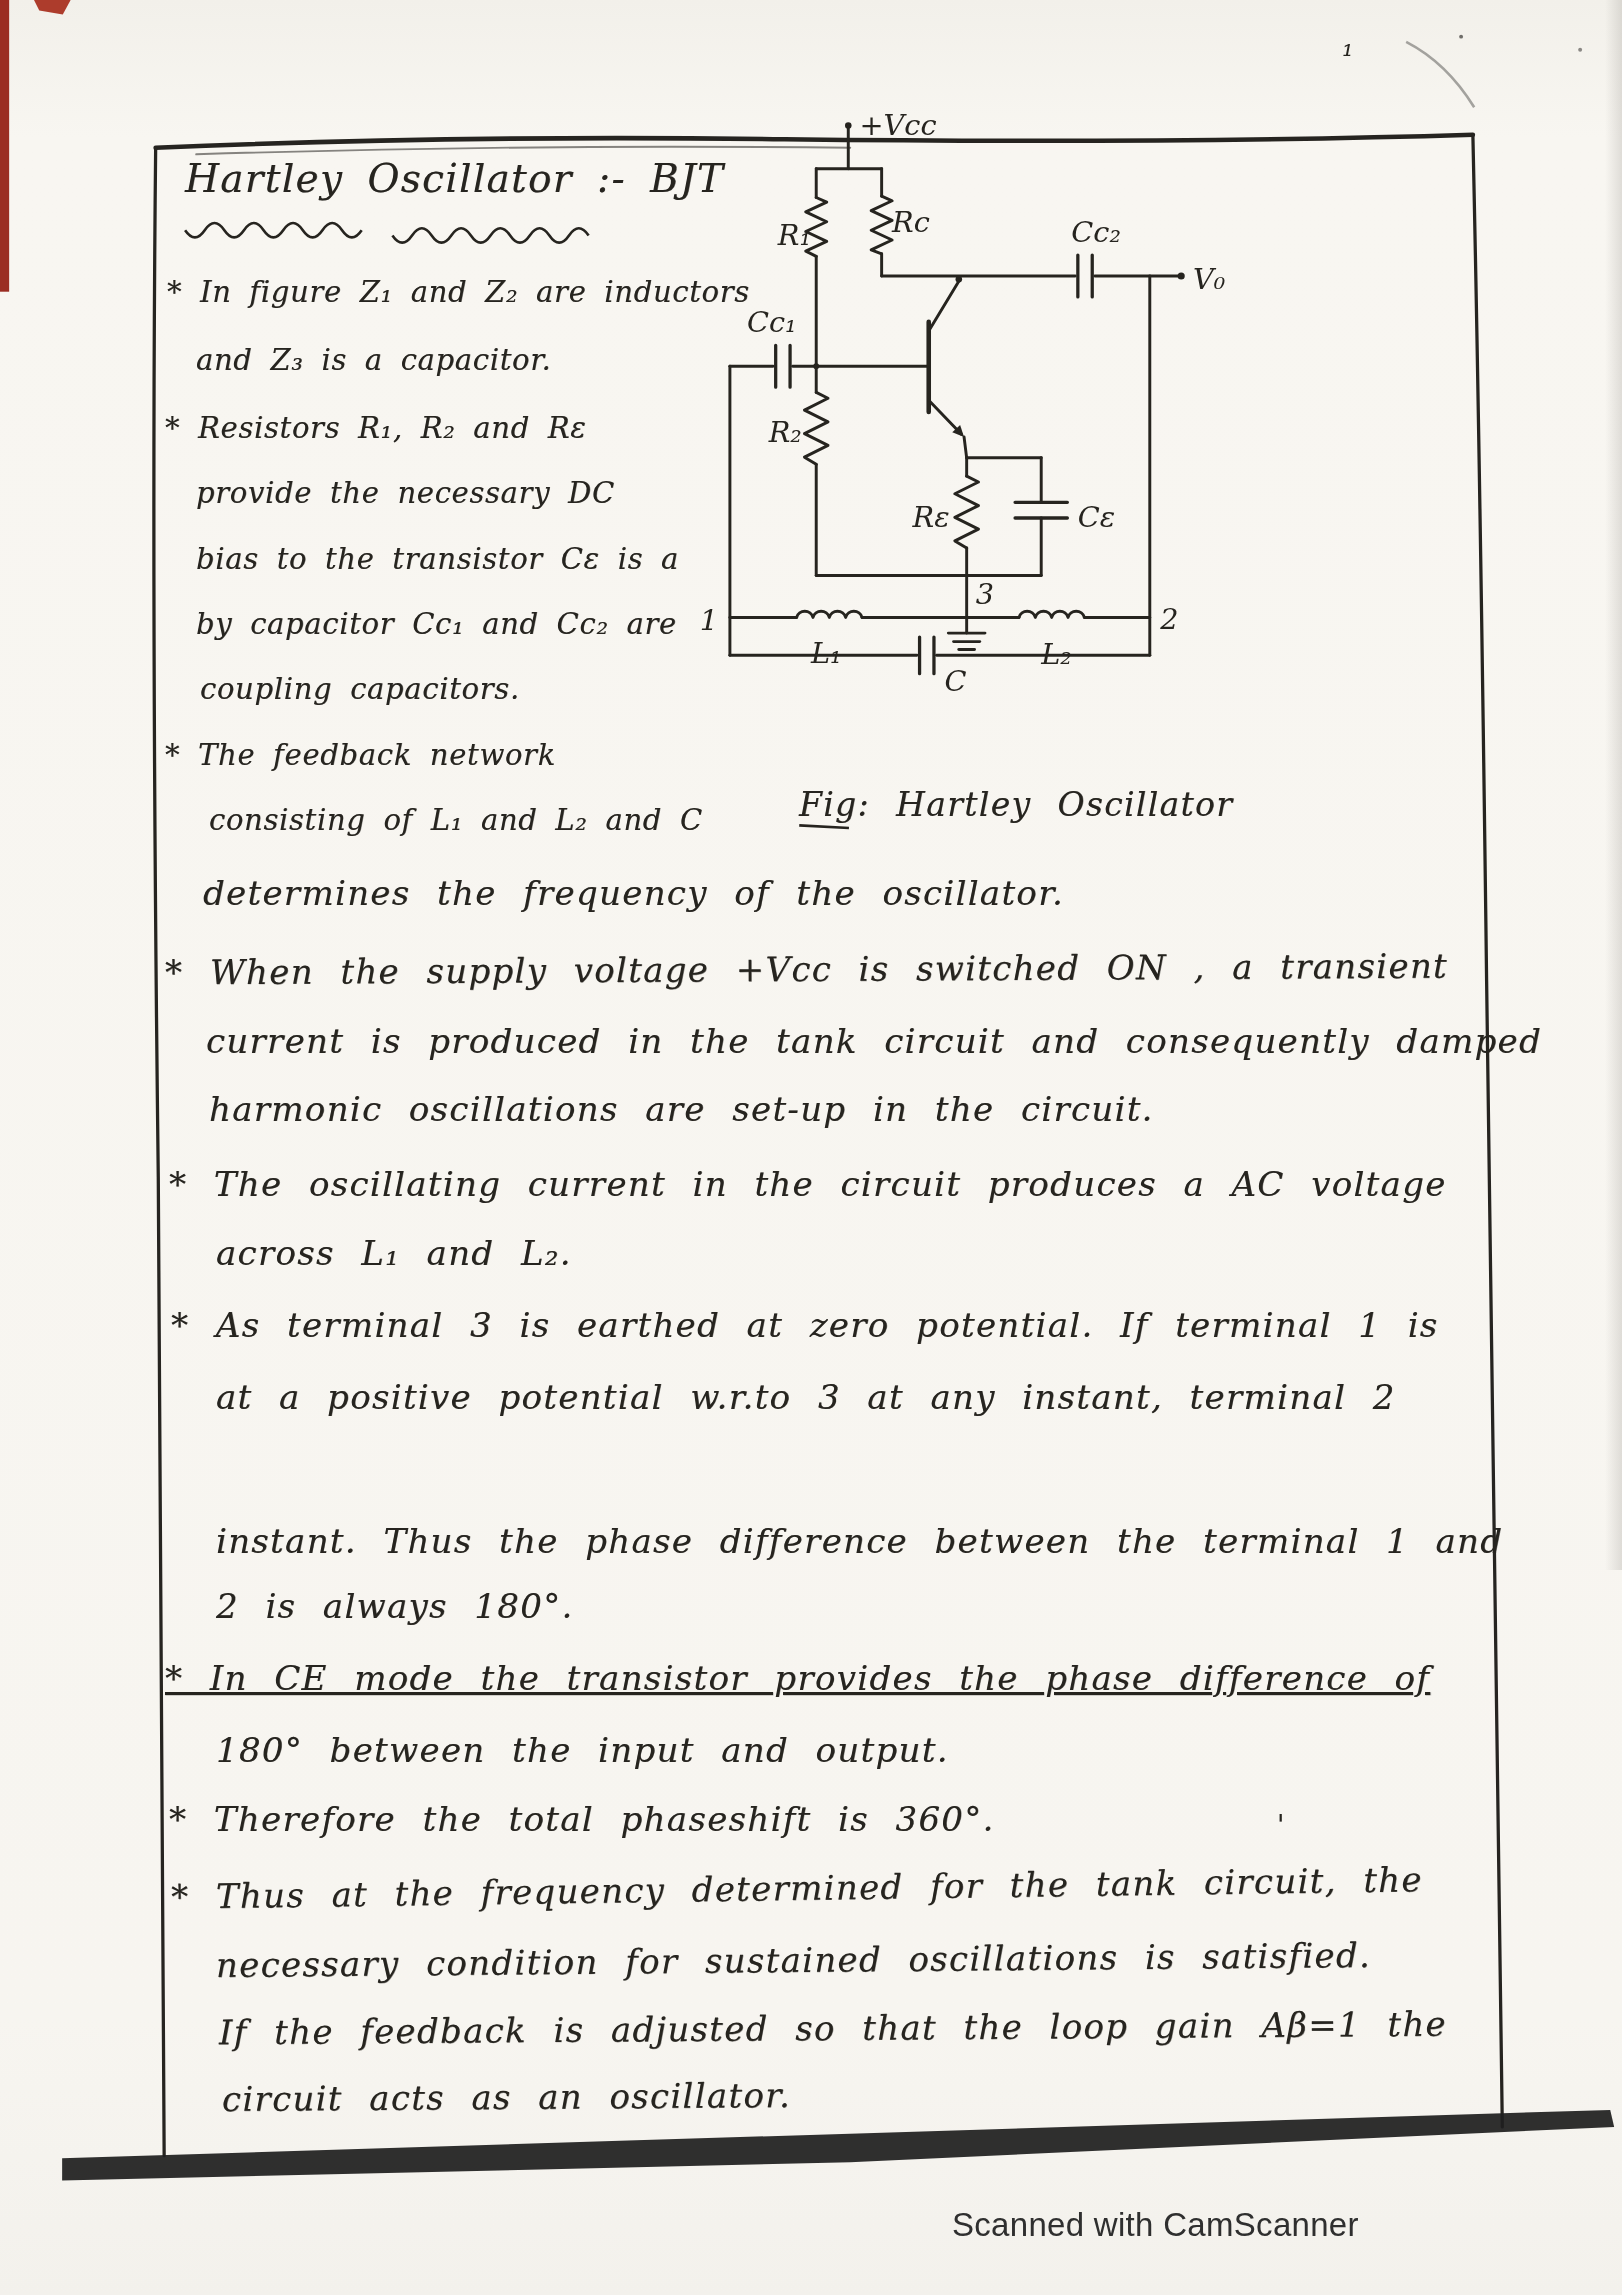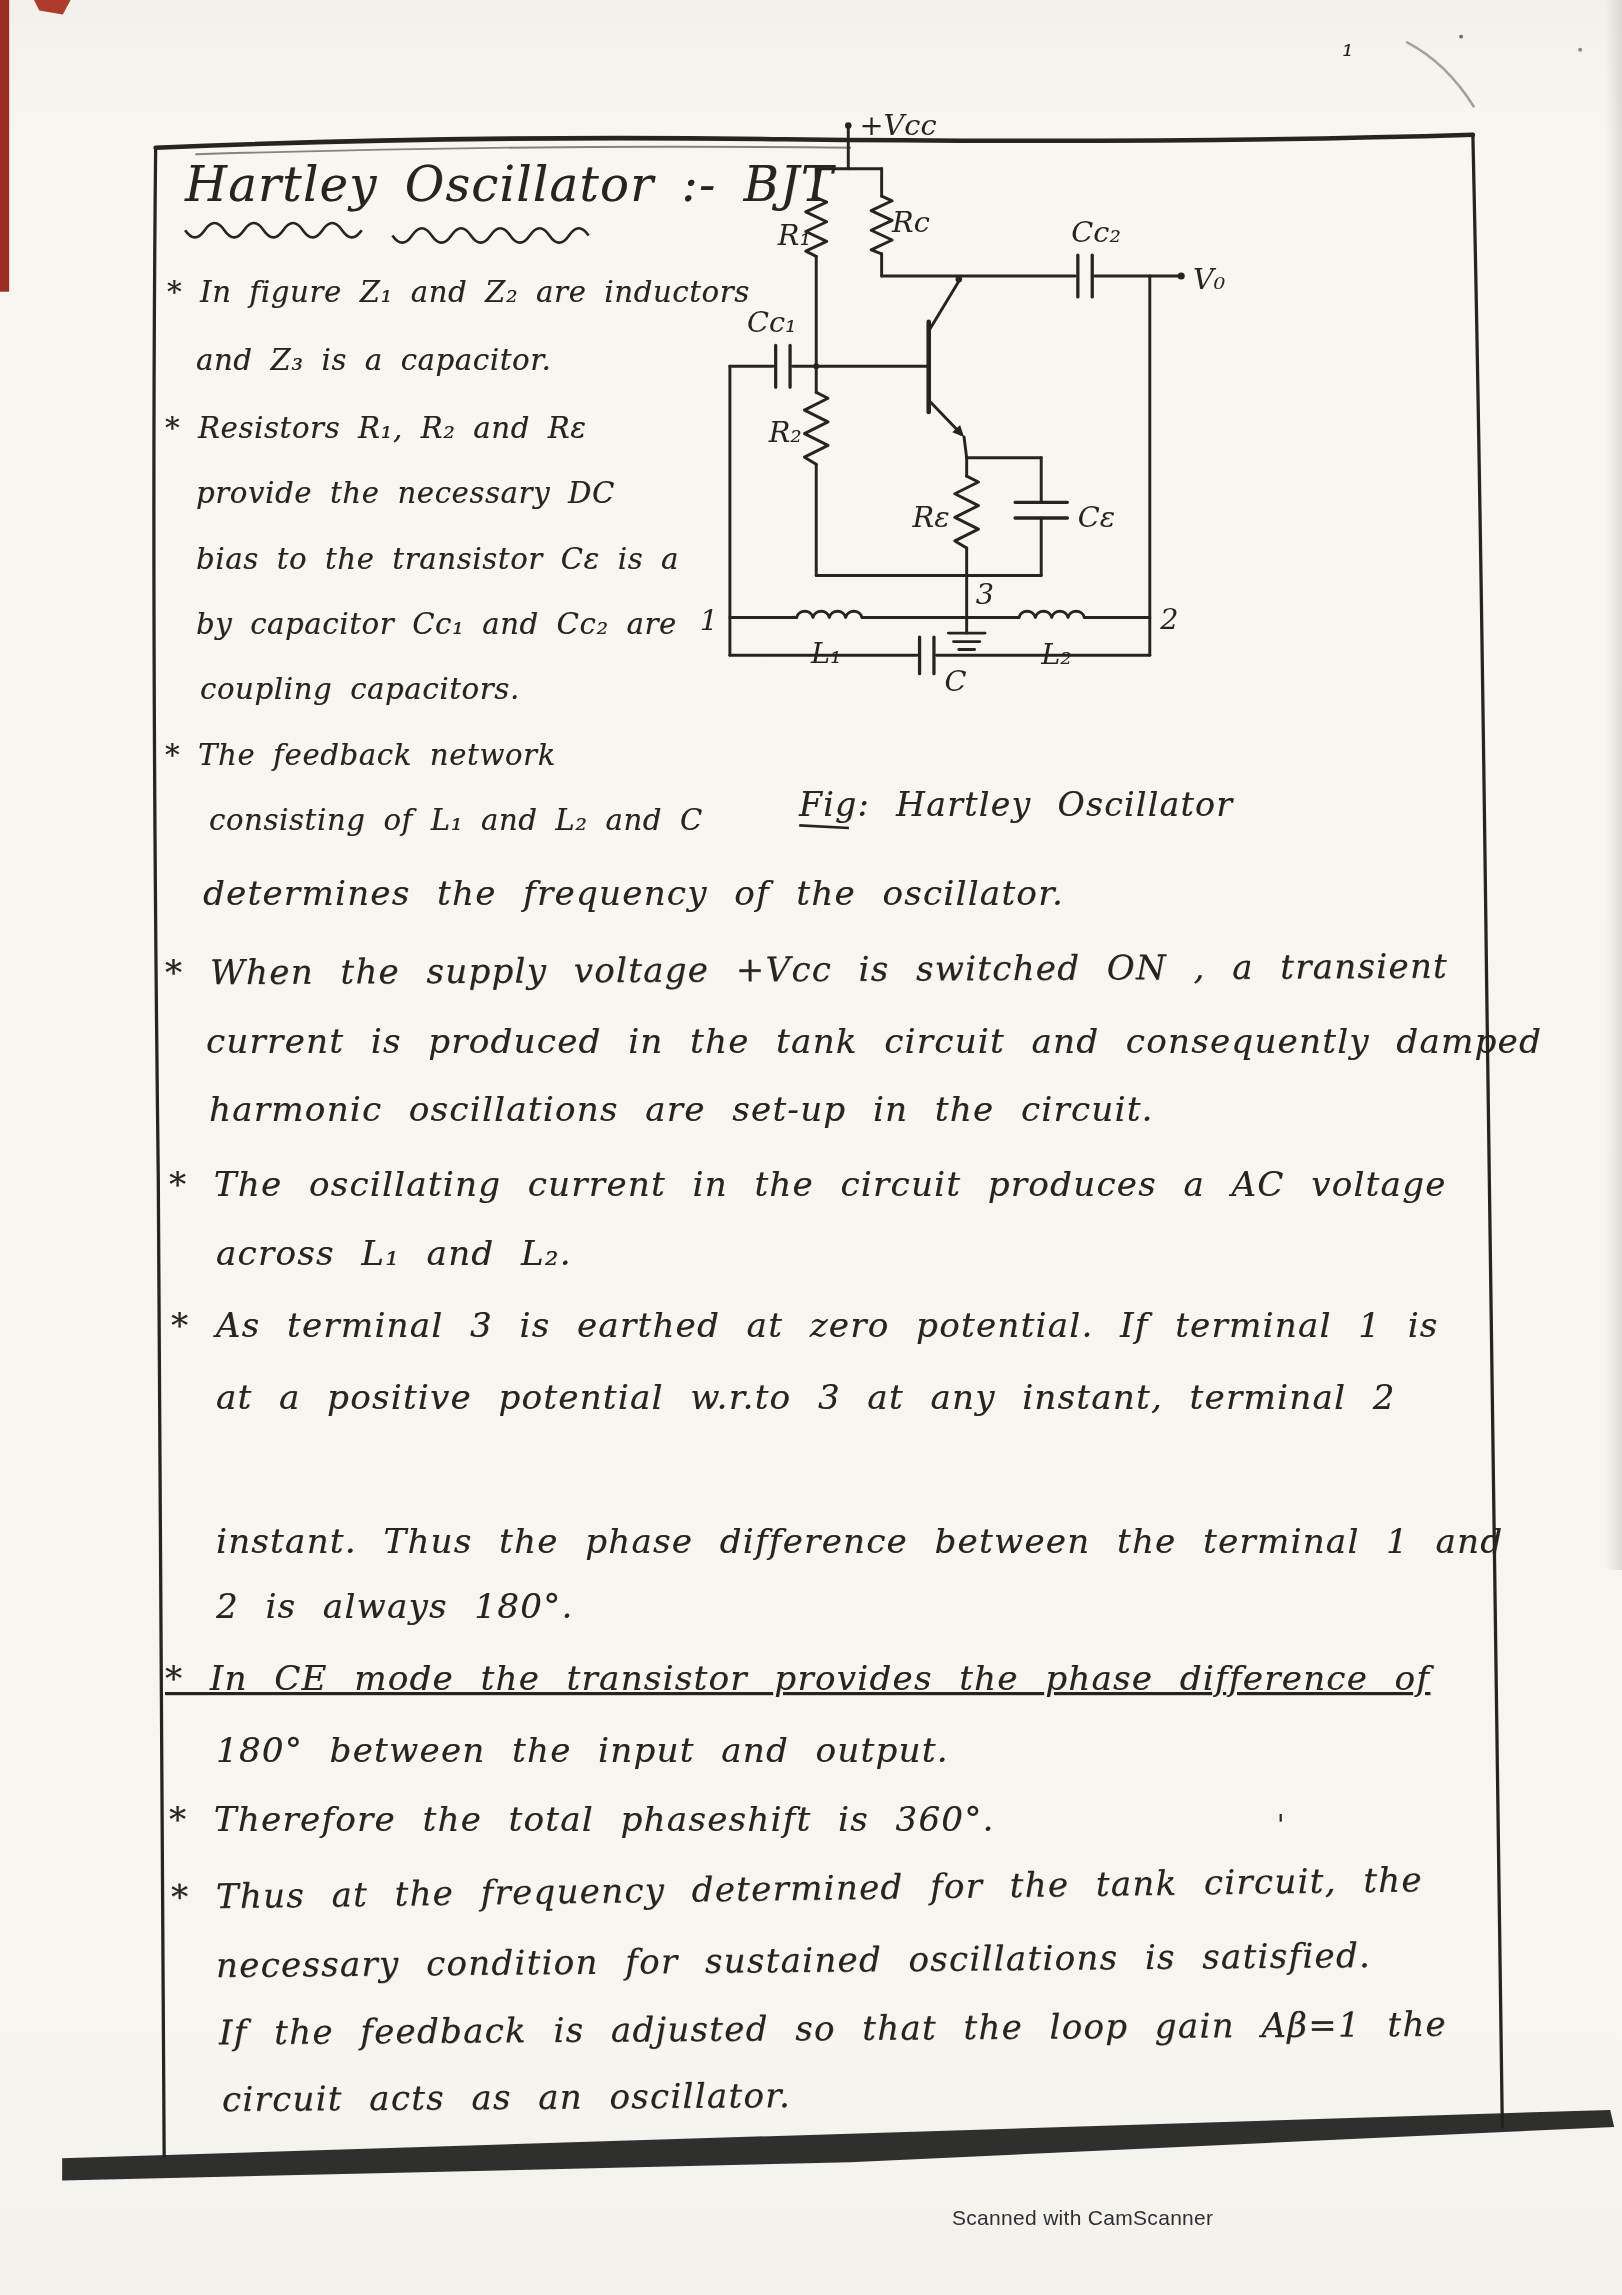--- a/index.html
+++ b/index.html
@@ -11,25 +11,25 @@
     color:#26241f;
   }
   .art { position:absolute; left:0; top:0; width:1622px; height:2295px; z-index:1; }
   .hw {
     position:absolute; z-index:2; white-space:nowrap;
     font-style:italic; font-size:34px; line-height:1.2;
     letter-spacing:1.3px; word-spacing:14.4px;
     text-shadow:0.4px 0.4px 0.5px rgba(40,38,34,0.5);
   }
   .col { font-size:29px; word-spacing:7.9px; letter-spacing:0.7px; }
-  .title { font-size:48px; letter-spacing:1.3px; word-spacing:10.5px; }
+  .title { font-size:39px; letter-spacing:1.3px; word-spacing:10.5px; }
   .caption { font-size:33px;text-align:center; }
   .footer {
     position:absolute; z-index:2; font-family:"Liberation Sans","DejaVu Sans",sans-serif;
-    font-size:21px; color:#2f2f2f; letter-spacing:0.3px;
+    font-size:33px; color:#2f2f2f; letter-spacing:0.3px;
   }
   .clabel {
     font-family:"DejaVu Serif","DejaVu Sans",serif; font-style:italic;
     font-size:44px; fill:#26241f; stroke:none;
   }
   .edge-shade {
     position:absolute; right:0; top:0; width:17px; height:1570px; z-index:3;
     background:linear-gradient(to left, rgba(90,85,80,0.16), rgba(90,85,80,0));
   }
 </style>

